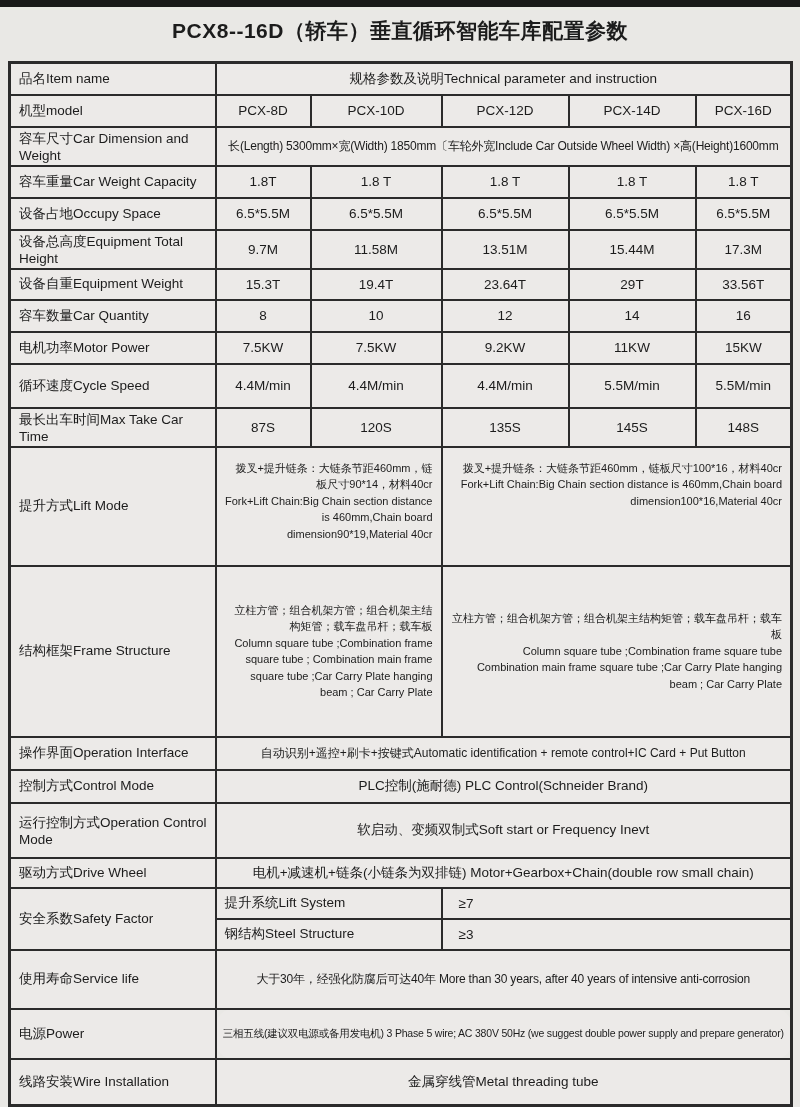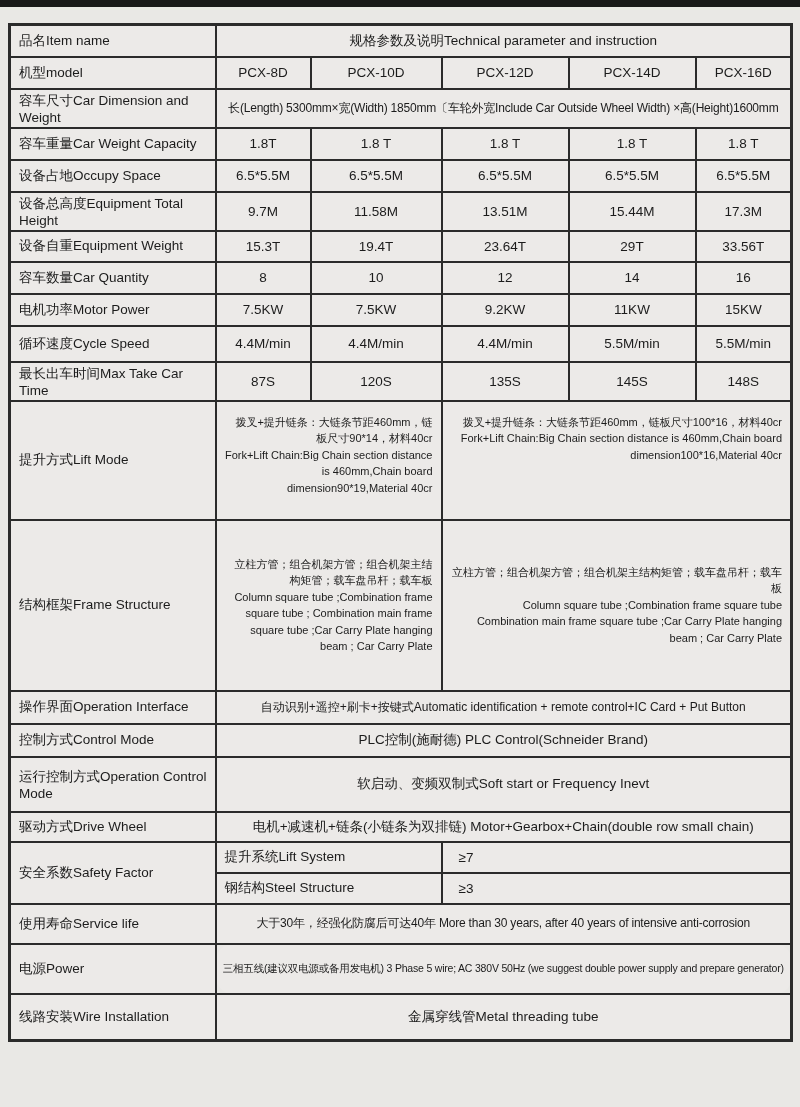--- a/index.html
+++ b/index.html
@@ -46,20 +46,21 @@
   td.fit{font-size:12px;}
   td.nowrap{white-space:nowrap;overflow:hidden;letter-spacing:-.2px;}
   td.tiny{font-size:10.5px;letter-spacing:-.2px;border-radius:17px;}
 </style>
 </head>
 <body>
 
 <div class="top-bar"></div>
 
 <div class="titles">
+  <div class="title-cn">PCX8--16D（轿车）垂直循环智能车库配置参数</div>
 </div>
 
 <table class="spec">
   <colgroup>
     <col style="width:206px">
       <col style="width:95px">
       <col style="width:131px">
     <col style="width:127px">
       <col style="width:127px">
       <col style="width:96px">
@@ -123,21 +124,21 @@
       <td>16</td>
     </tr>
     <tr style="height:32px">
       <td class="label">电机功率Motor Power</td>
       <td>7.5KW</td>
       <td>7.5KW</td>
       <td>9.2KW</td>
       <td>11KW</td>
       <td>15KW</td>
     </tr>
-    <tr style="height:36px">
+    <tr style="height:44px">
       <td class="label">循环速度Cycle Speed</td>
       <td>4.4M/min</td>
       <td>4.4M/min</td>
       <td>4.4M/min</td>
       <td>5.5M/min</td>
       <td>5.5M/min</td>
     </tr>
     <tr style="height:32px">
       <td class="label">最长出车时间Max Take Car Time</td>
       <td>87S</td>
@@ -183,21 +184,21 @@
     <tr style="height:31px">
       <td class="label" rowspan="2">安全系数Safety Factor</td>
       <td colspan="2" class="sub-label">提升系统Lift System</td>
       <td colspan="3" class="sub-value">≥7</td>
     </tr>
     <tr style="height:31px">
       <td colspan="2" class="sub-label">钢结构Steel Structure</td>
       <td colspan="3" class="sub-value">≥3</td>
     </tr>
 
-    <tr style="height:40px">
+    <tr style="height:59px">
       <td class="label">使用寿命Service life</td>
       <td colspan="5" class="fit nowrap">大于30年，经强化防腐后可达40年  More than 30 years, after 40 years of intensive anti-corrosion</td>
     </tr>
     <tr style="height:50px">
       <td class="label">电源Power</td>
       <td colspan="5" class="tiny nowrap">三相五线(建议双电源或备用发电机) 3 Phase 5 wire; AC 380V 50Hz (we suggest double power supply and prepare generator)</td>
     </tr>
     <tr style="height:47px">
       <td class="label">线路安装Wire Installation</td>
       <td colspan="5">金属穿线管Metal threading tube</td>

